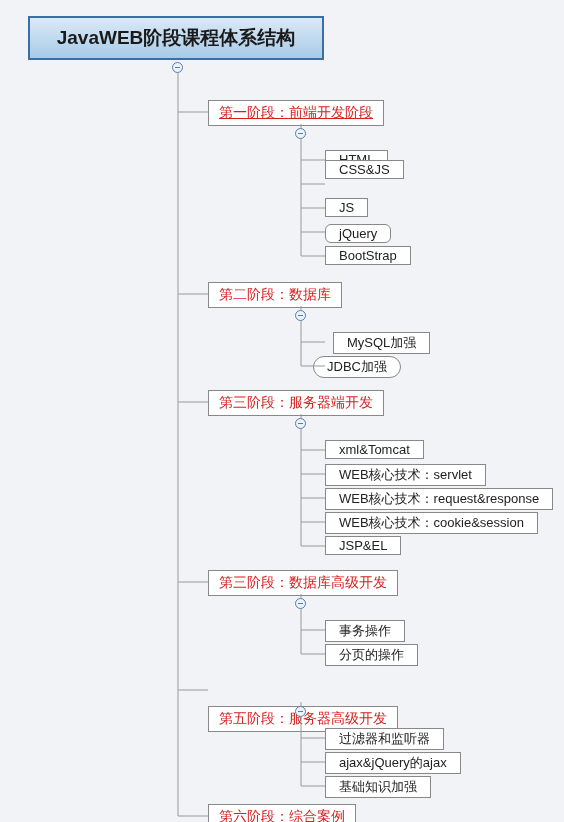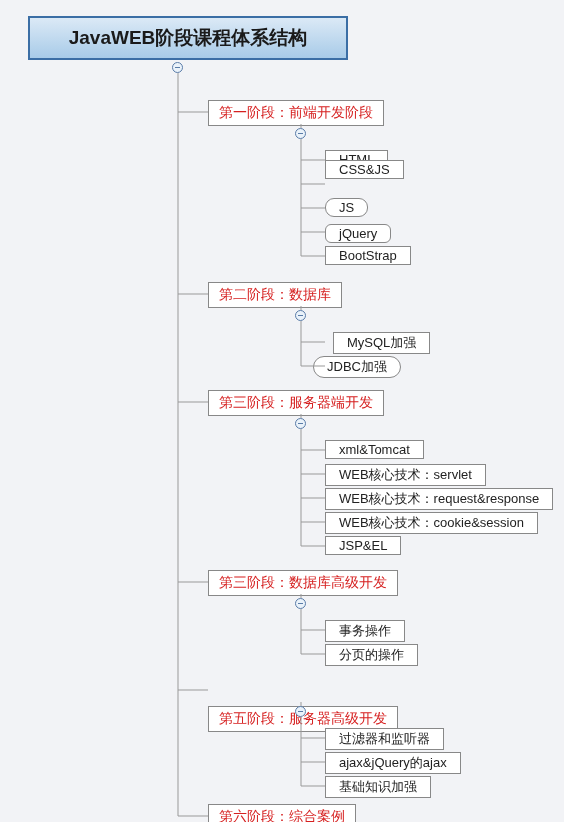--- a/index.html
+++ b/index.html
@@ -9,21 +9,21 @@
     background: #f2f3f6;
     font-family: "Microsoft YaHei", Arial, sans-serif;
     width: 564px;
     height: 822px;
     position: relative;
   }
   .root-box {
     position: absolute;
     left: 28px;
     top: 16px;
-    width: 320px;
+    width: 296px;
     height: 44px;
     background: linear-gradient(to bottom, #dbe9f6, #a8cbe8);
     border: 2px solid #3b6ea5;
     display: flex;
     align-items: center;
     justify-content: center;
     font-size: 19px;
     font-weight: bold;
     color: #1a1a1a;
   }
@@ -71,25 +71,25 @@
     pointer-events: none;
   }
   svg.lines line { stroke: #999; stroke-width: 1; }
 </style>
 </head>
 <body>
 
 <div class="root-box">JavaWEB阶段课程体系结构</div>
 <div class="toggle" style="left:172px; top:62px;"></div>
 
-<div class="stage-box" style="left:208px; top:100px;">第一阶段：前端开发阶段</div>
+<div class="stage-box" style="left:208px; top:100px;text-decoration:underline;">第一阶段：前端开发阶段</div>
 <div class="toggle" style="left:295px; top:128px;"></div>
 <div class="leaf-box" style="left:325px; top:150px;">HTML</div>
 <div class="leaf-box" style="left:325px; top:160px;">CSS&amp;JS</div>
-<div class="leaf-box" style="left:325px; top:198px;border-radius:9px;">JS</div>
+<div class="leaf-box" style="left:325px; top:198px;">JS</div>
 <div class="leaf-box" style="left:325px; top:224px;border-radius:6px;">jQuery</div>
 <div class="leaf-box" style="left:325px; top:246px;">BootStrap</div>
 
 <div class="stage-box" style="left:208px; top:282px;">第二阶段：数据库</div>
 <div class="toggle" style="left:295px; top:310px;"></div>
 <div class="leaf-box" style="left:325px; top:332px;margin-left:8px;">MySQL加强</div>
 <div class="leaf-box" style="left:313px; top:356px;border-radius:11px;">JDBC加强</div>
 
 <div class="stage-box" style="left:208px; top:390px;">第三阶段：服务器端开发</div>
 <div class="toggle" style="left:295px; top:418px;"></div>

